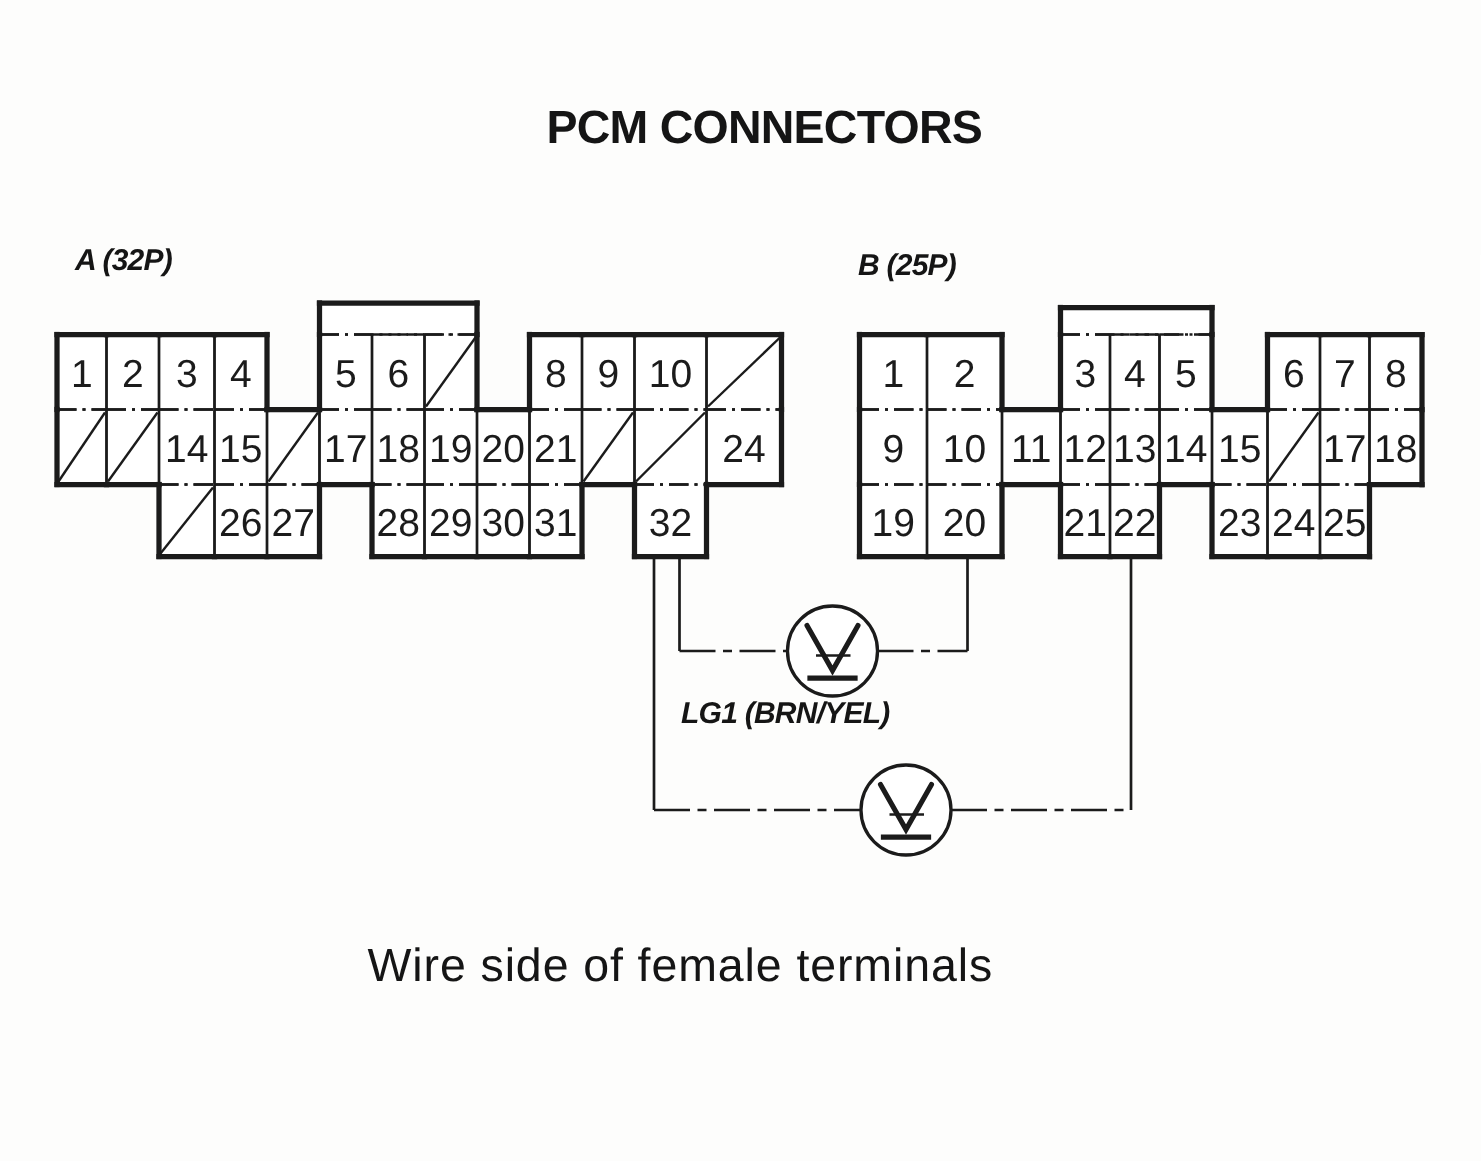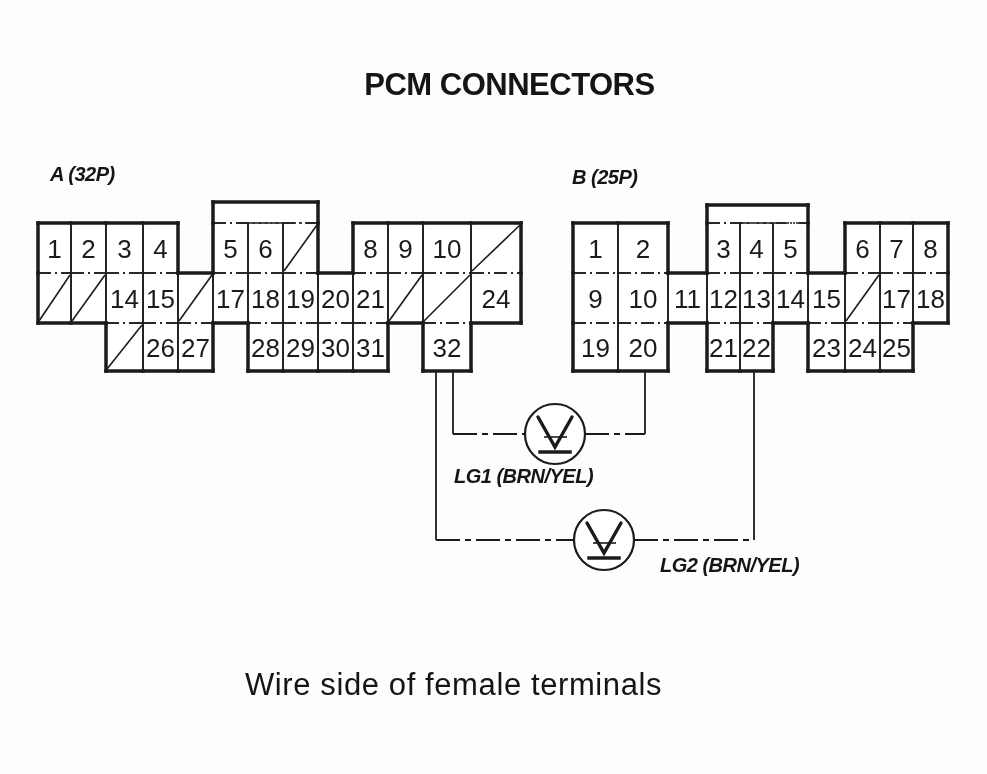--- a/index.html
+++ b/index.html
@@ -36,21 +36,20 @@
     white-space: nowrap;
     font-style: italic;
   }
   .caption {
     position: absolute;
     left: 245px; top: 626px;
     font-size: 31px;
     font-weight: normal;
     letter-spacing: 0.6px;
     white-space: nowrap;
-    margin-top: 41px;
   }
   .figure-code {
     position: absolute;
     left: 33px; top: 676px;
     font-size: 23px;
     font-weight: bold;
     letter-spacing: 0px;
     white-space: nowrap;
   }
 </style>
@@ -428,16 +427,15 @@
       <line x1="593" y1="543" x2="616" y2="543" stroke="#1b1b1b" fill="none" stroke-width="1.6"></line>
       <line x1="589" y1="558" x2="619" y2="558" stroke="#1b1b1b" fill="none" stroke-width="3.5" stroke-linecap="square"></line>
     </svg>
 
   <div class="title">PCM CONNECTORS</div>
 
   <div class="lbl" style="left:50px; top:164px;">A (32P)</div>
   <div class="lbl" style="left:572px; top:167px;">B (25P)</div>
 
   <div class="lbl" style="left:454px; top:466px;">LG1 (BRN/YEL)</div>
-  <div class="lbl" style="left:660px; top:555px;">LG2 (BRN/YEL)</div>
 
   <div class="caption">Wire side of female terminals</div>
 </div>
 
 </body></html>

